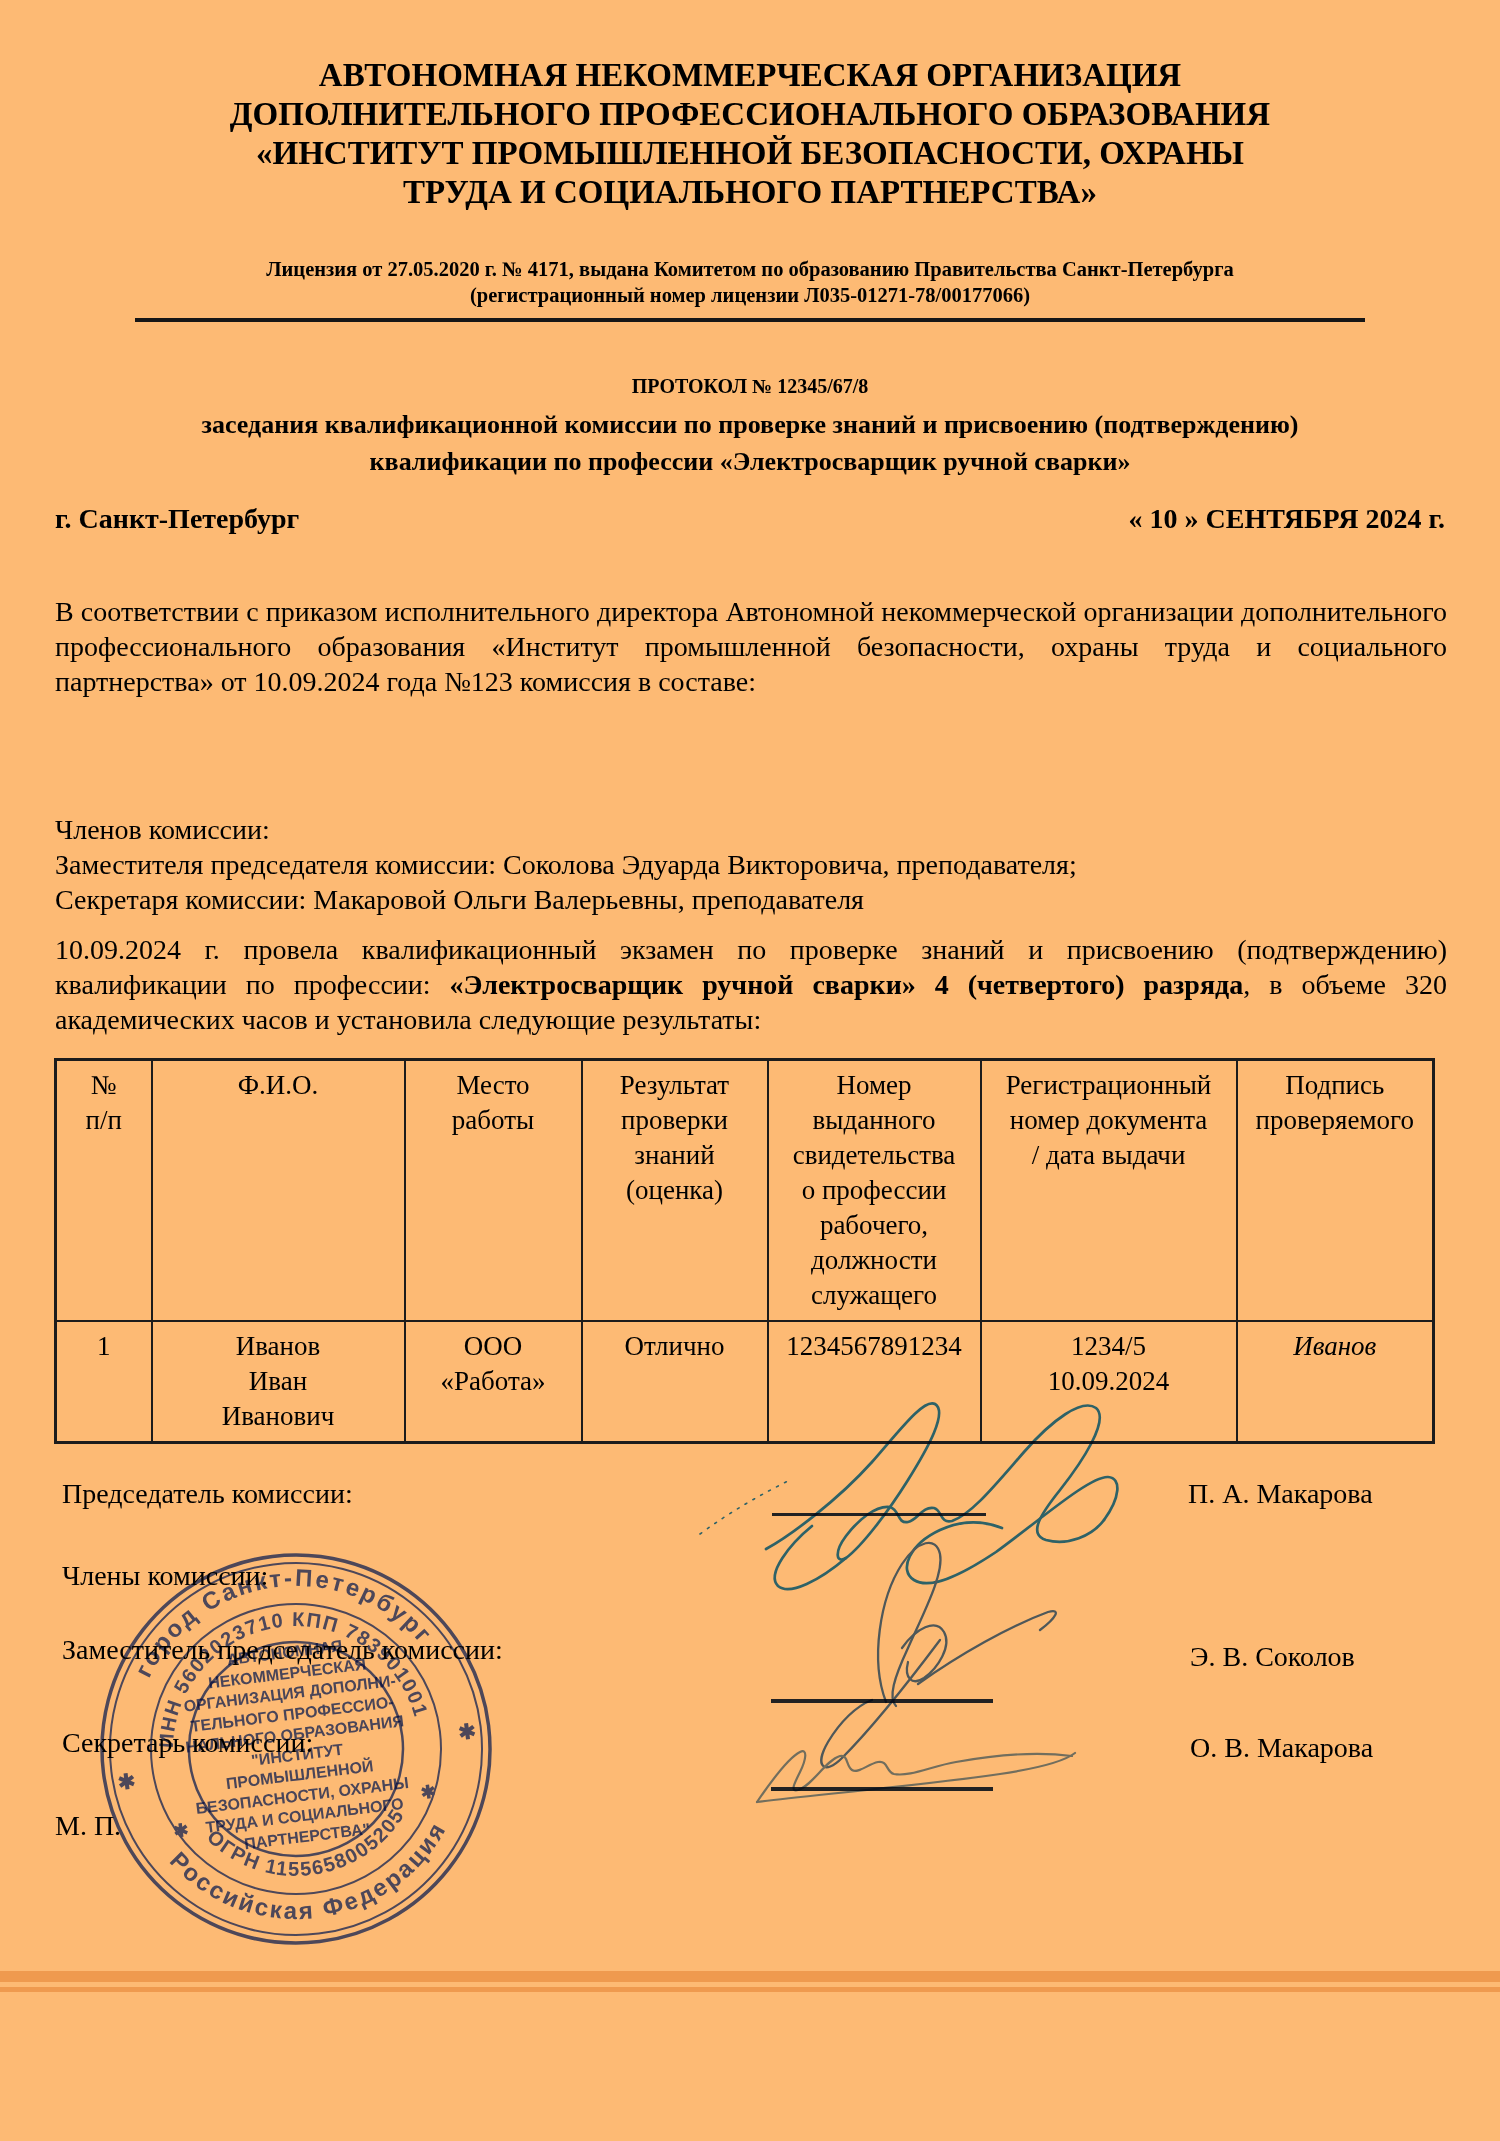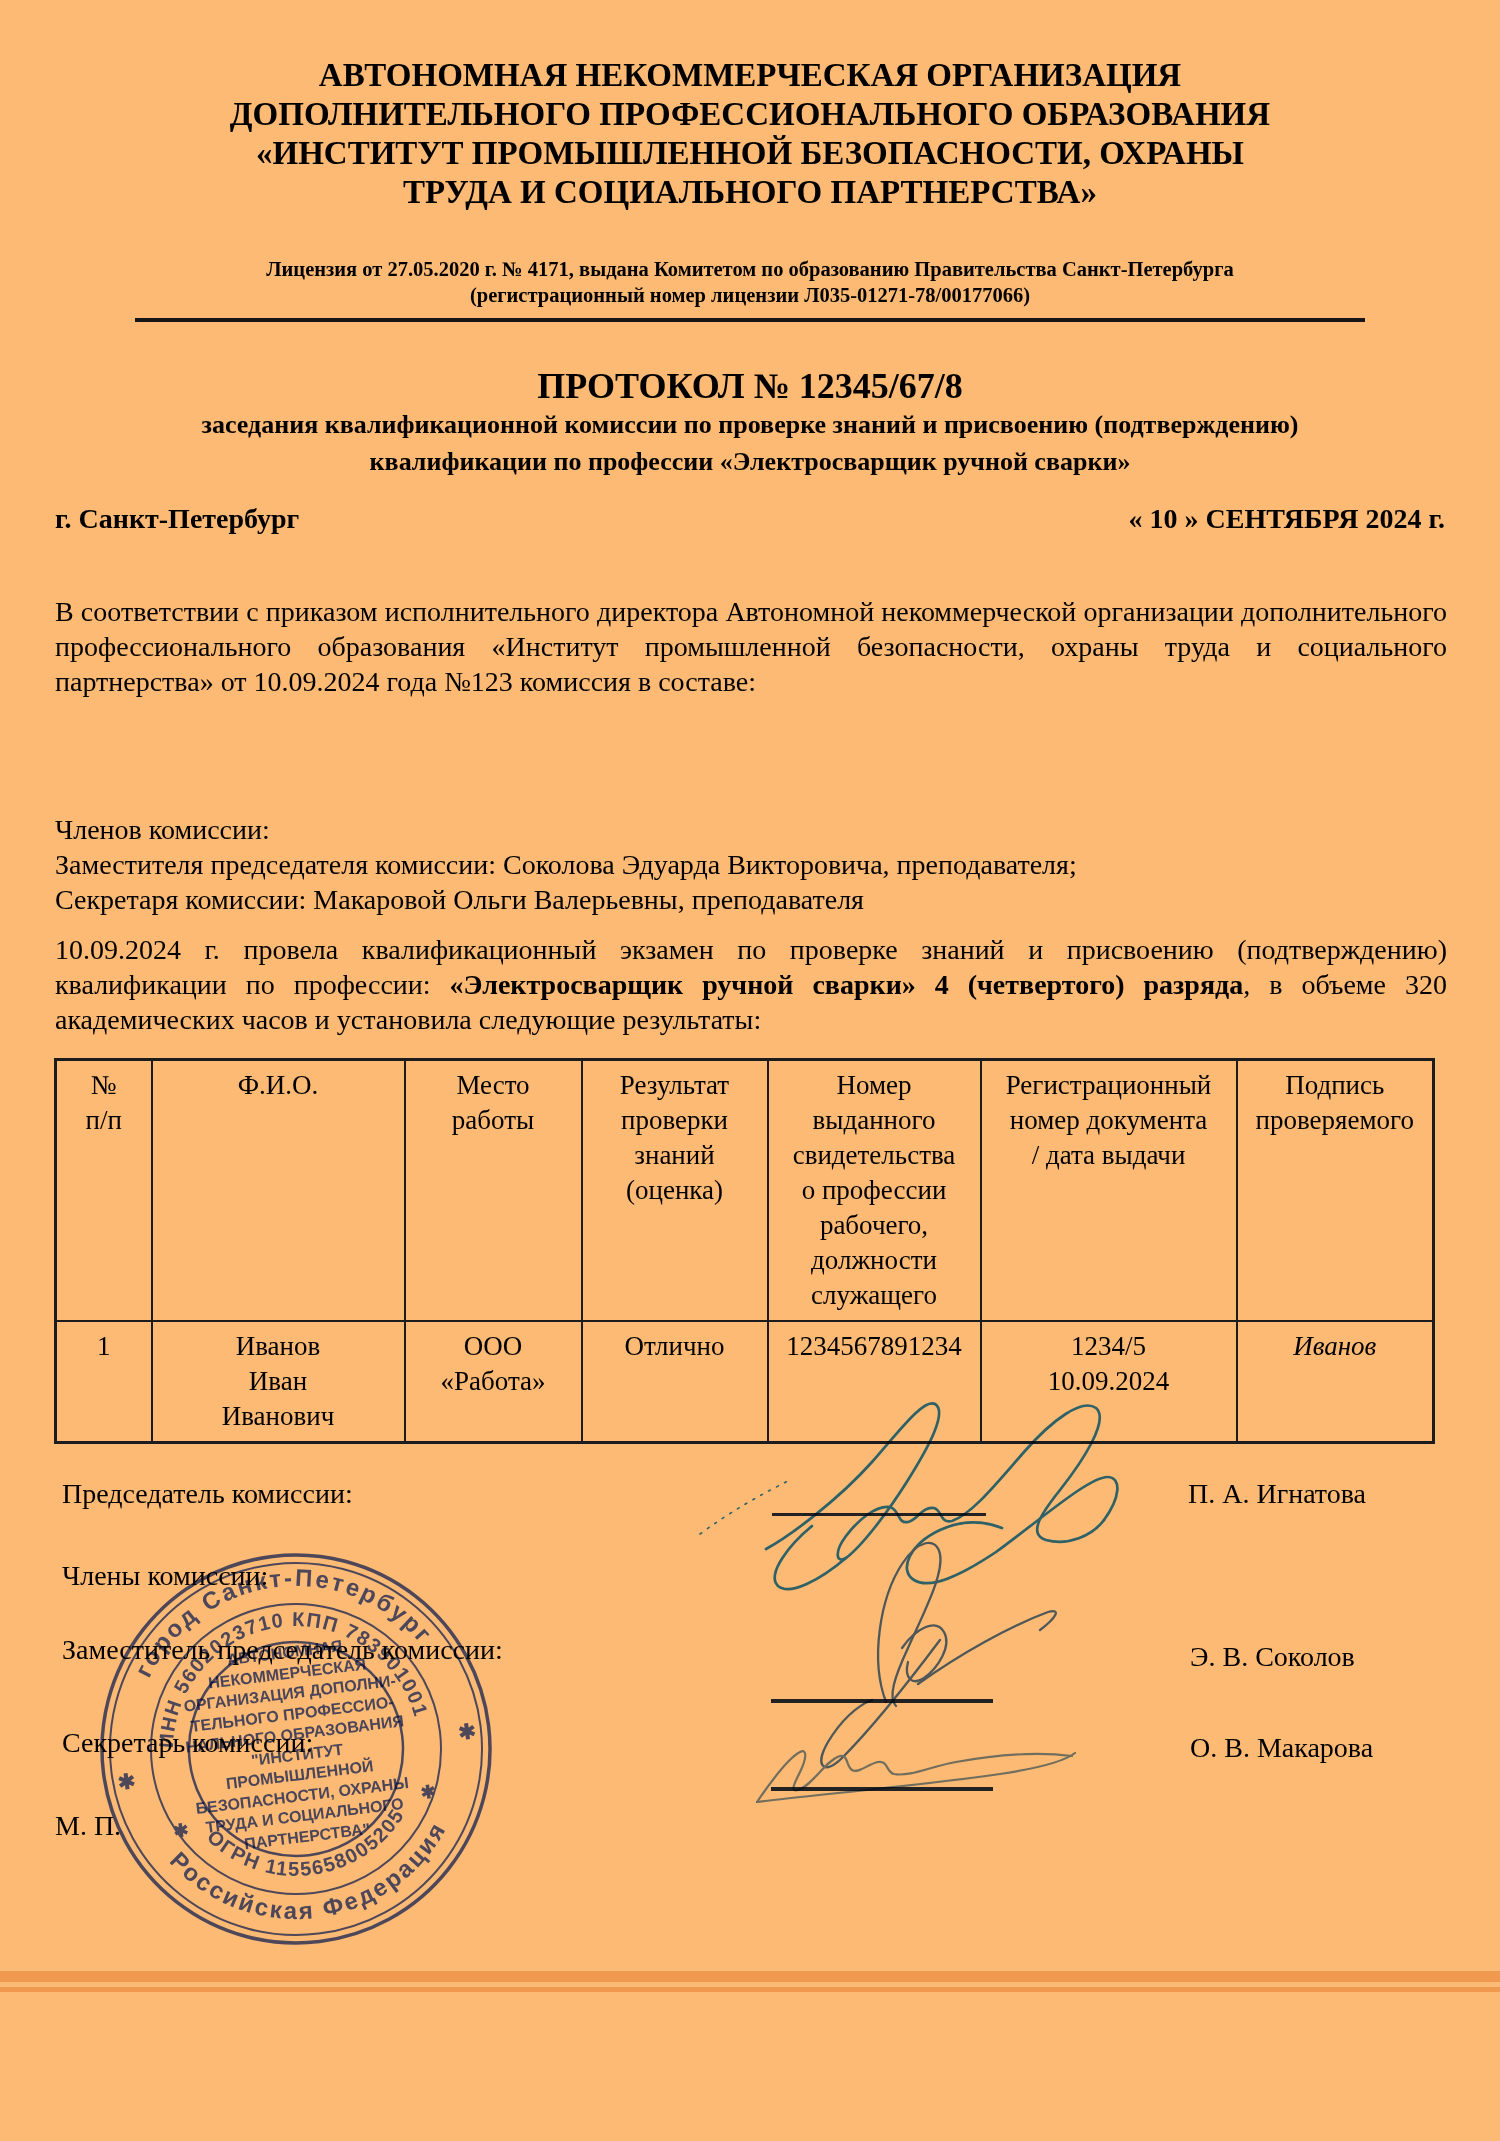--- a/index.html
+++ b/index.html
@@ -7,21 +7,21 @@
         font-family:"Liberation Serif", serif;color:#000;}
   .abs{position:absolute;}
   .preline{white-space:pre-line;}
   .center{text-align:center;}
   .bold{font-weight:bold;}
 
   .org-name{top:56px;left:120px;width:1260px;font-size:33px;line-height:39px;}
   .license{top:256px;left:130px;width:1240px;font-size:20.5px;line-height:26px;}
   .divider{top:318px;left:135px;width:1230px;height:4px;background:#161616;}
 
-  .ptitle{top:366px;left:55px;width:1390px;font-size:36px;line-height:40px;}
+  .ptitle{top:366px;left:55px;width:1390px;font-size:20px;line-height:40px;}
   .psub{top:406px;left:40px;width:1420px;font-size:26px;line-height:37px;}
   .cityrow{top:503px;left:55px;width:1390px;font-size:28px;display:flex;justify-content:space-between;}
 
   .bodytext{font-size:28px;line-height:35px;}
   .para1{top:594px;left:55px;width:1392px;text-align:justify;}
   .chairline{top:742px;left:55px;width:1392px;}
   .membersblock{top:812px;left:55px;width:1392px;}
   .para2{top:932px;left:55px;width:1392px;text-align:justify;}
 
   .tablewrap{top:1058px;left:54px;width:1378px;}
@@ -126,21 +126,21 @@
         <td>1234/5
 10.09.2024</td>
         <td class="sig">Иванов</td>
       </tr>
     </tbody>
       </table>
   </div>
 
   <div class="abs sigrow-label" style="top:1478px;left:62px;">Председатель комиссии:</div>
   <div class="abs sigline" style="top:1513px;left:772px;width:214px;"></div>
-  <div class="abs signame" style="top:1478px;left:1188px;">П. А. Игнатова</div>
+  <div class="abs signame" style="top:1478px;left:1188px;">П. А. Макарова</div>
 
   <div class="abs sigrow-label" style="top:1560px;left:62px;">Члены комиссии:</div>
 
   <div class="abs sigrow-label" style="top:1634px;left:62px;">Заместитель председатель комиссии:</div>
   <div class="abs sigline" style="top:1699px;left:771px;width:222px;height:4px;"></div>
   <div class="abs signame" style="top:1641px;left:1190px;">Э. В. Соколов</div>
 
   <div class="abs sigrow-label" style="top:1727px;left:62px;">Секретарь комиссии:</div>
   <div class="abs sigline" style="top:1787px;left:771px;width:222px;height:4px;"></div>
   <div class="abs signame" style="top:1732px;left:1190px;">О. В. Макарова</div>

